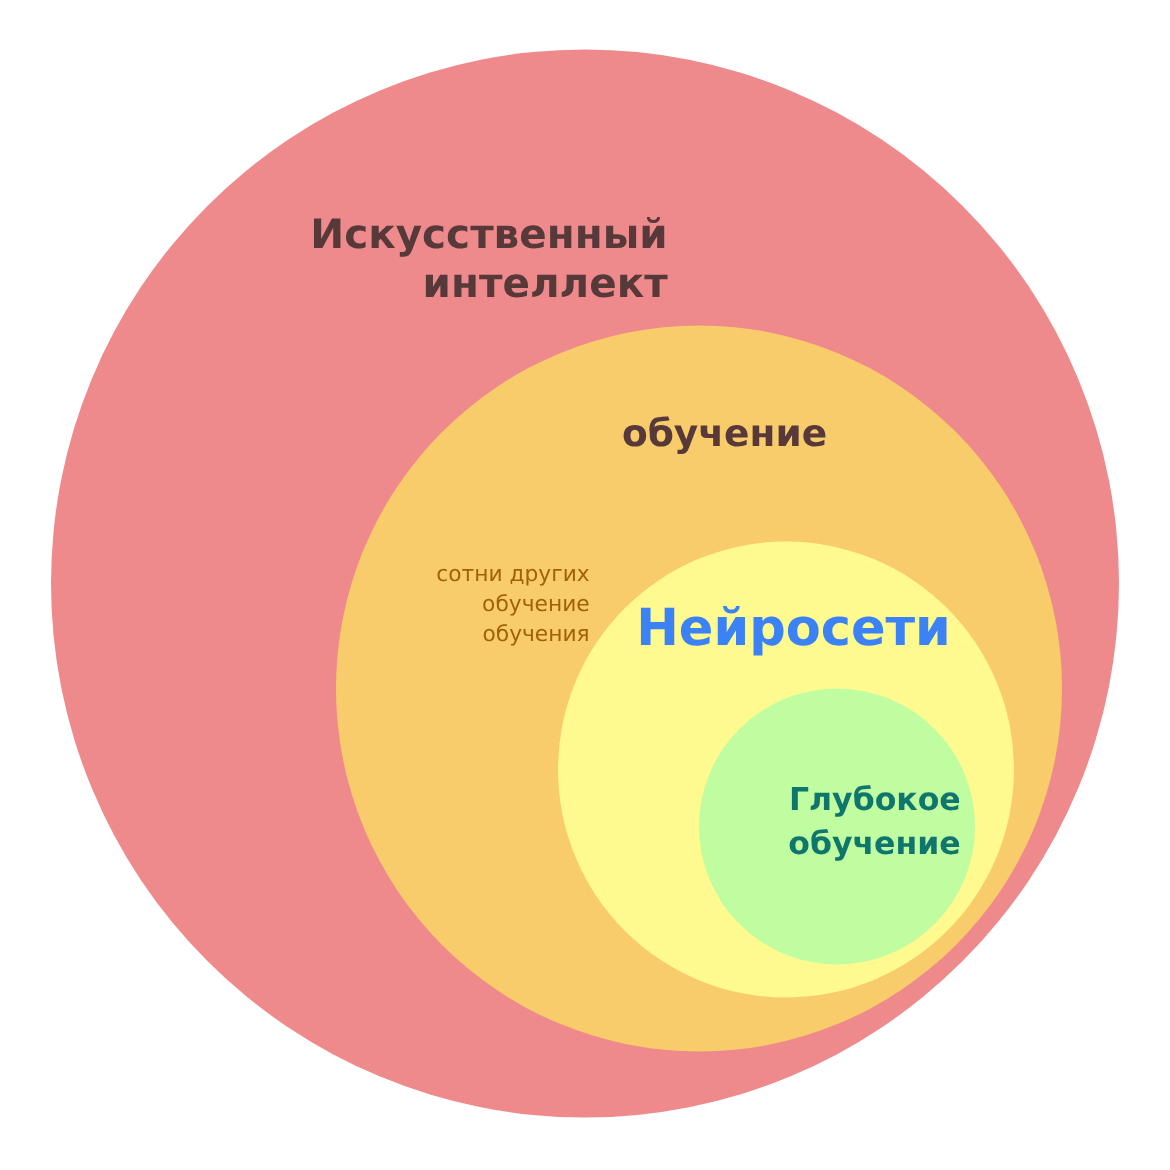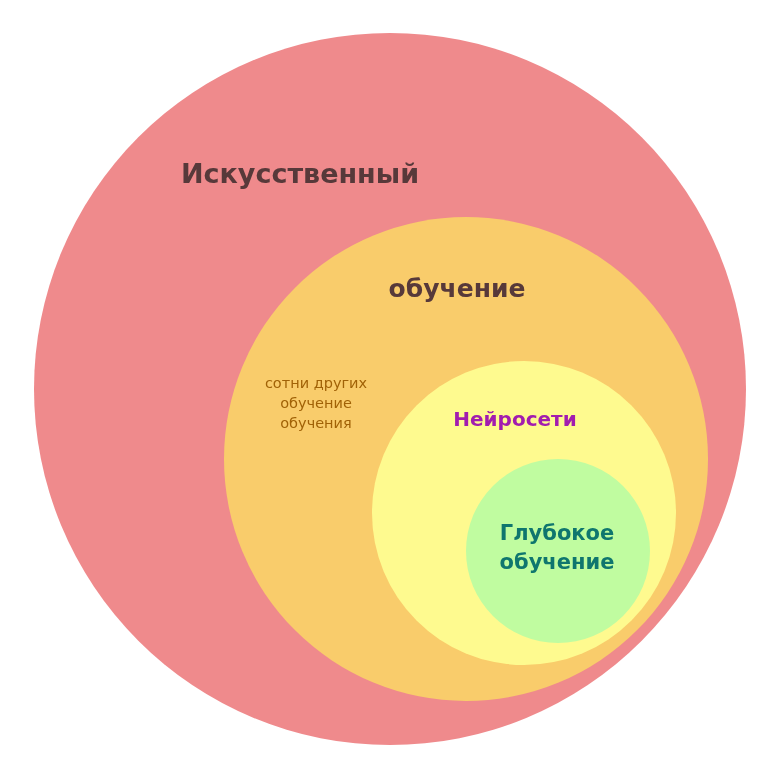--- a/index.html
+++ b/index.html
@@ -1,51 +1,53 @@
 <!DOCTYPE html>
 <html><head>
 <meta charset="utf-8">
 <style>
   html, body { margin: 0; padding: 0; background: #ffffff; }
   body { width: 780px; height: 780px; position: relative; overflow: hidden; }
   .circle { position: absolute; border-radius: 50%; }
   .label {
     position: absolute;
     font-family: "DejaVu Sans", sans-serif;
-    text-align: center;
+    text-align: right;
     transform: translate(-50%, -50%);
     white-space: nowrap;
+    margin-left: 26px;
   }
   .label .line { display: block; }
   .bold { font-weight: bold; }
 </style>
 </head>
 <body>
 
 <div>
   <div class="circle" style="left:34px; top:33px; width:712px; height:712px; background:#ef8a8c;"></div>
   <div class="circle" style="left:224px; top:217px; width:484px; height:484px; background:#f9cc6b;"></div>
   <div class="circle" style="left:372px; top:361px; width:304px; height:304px; background:#fefa8f;"></div>
   <div class="circle" style="left:466px; top:459px; width:184px; height:184px; background:#c0fca0;"></div>
 
   <div class="label bold" style="left:300px; top:173px; font-size:27px; line-height:33px; color:#57393a;">
     <span class="line">Искусственный</span>
+    <span class="line">интеллект</span>
   </div>
 
   <div class="label bold" style="left:457px; top:289px; font-size:25px; line-height:32px; color:#57393a;">
     <span class="line">обучение</span>
   </div>
 
   <div class="label" style="left:316px; top:403px; font-size:14.5px; line-height:20px; color:#a16207;">
     <span class="line">сотни других</span>
     <span class="line">обучение</span>
     <span class="line">обучения</span>
   </div>
 
-  <div class="label bold" style="left:515px; top:419px; font-size:20px; line-height:32px; color:#a21caf;">
+  <div class="label bold" style="left:503px; top:419px; font-size:34px; line-height:32px; color:#3b82f6;">
     <span class="line">Нейросети</span>
   </div>
 
   <div class="label bold" style="left:557px; top:548px; font-size:21px; line-height:29px; color:#0f766e;">
     <span class="line">Глубокое</span>
     <span class="line">обучение</span>
   </div>
 </div>
 
 </body></html>

